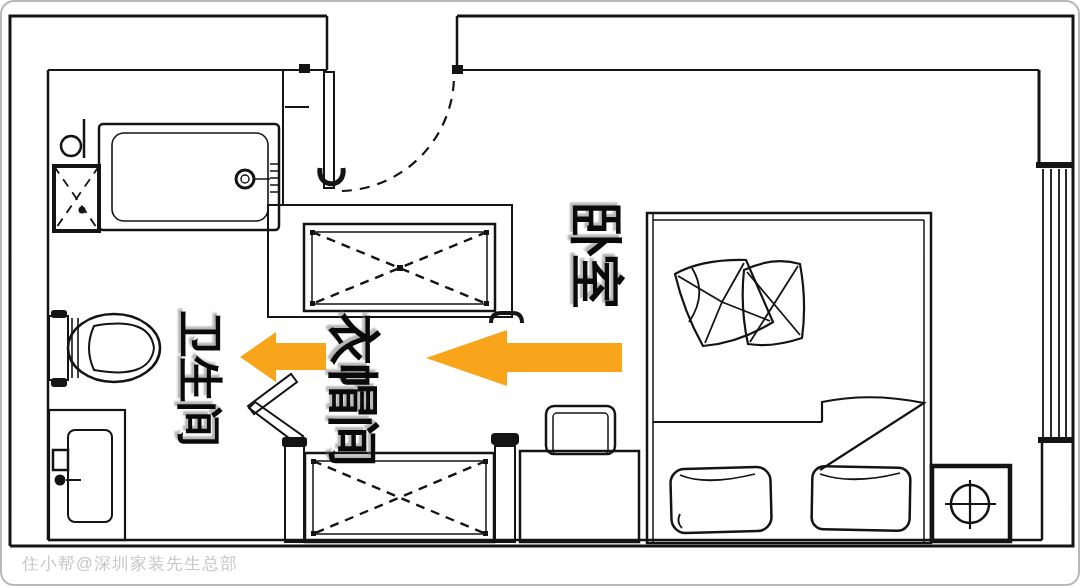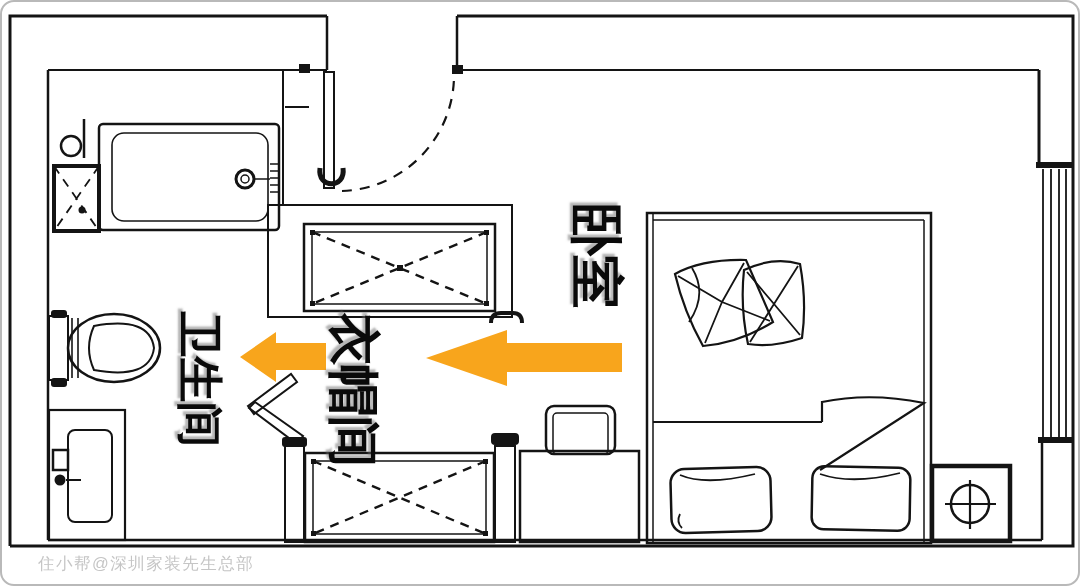--- a/index.html
+++ b/index.html
@@ -16,21 +16,21 @@
   .vlabel{
     position:absolute;font-weight:900;color:#0a0a0a;white-space:nowrap;
     transform:translate(-50%,-50%) rotate(90deg);letter-spacing:-1px;
     text-shadow:-3px 3px 2px rgba(110,110,110,0.5);
     font-family:"Liberation Sans",sans-serif;line-height:1;
   }
   #label-bedroom{left:595px;top:253px;font-size:54px;}
   #label-cloakroom{left:352px;top:388px;font-size:52px;}
   #label-bathroom{left:198px;top:377px;font-size:46px;}
   #watermark{
-    position:absolute;left:36px;top:551px;font-size:16.5px;color:#c5c5c5;
+    position:absolute;left:20px;top:551px;font-size:16.5px;color:#c5c5c5;
     letter-spacing:1.5px;font-family:"Liberation Sans",sans-serif;
   }
 </style>
 </head>
 <body>
 
 <div id="stage">
 
   <svg width="1080" height="586" viewBox="0 0 1080 586">
 

